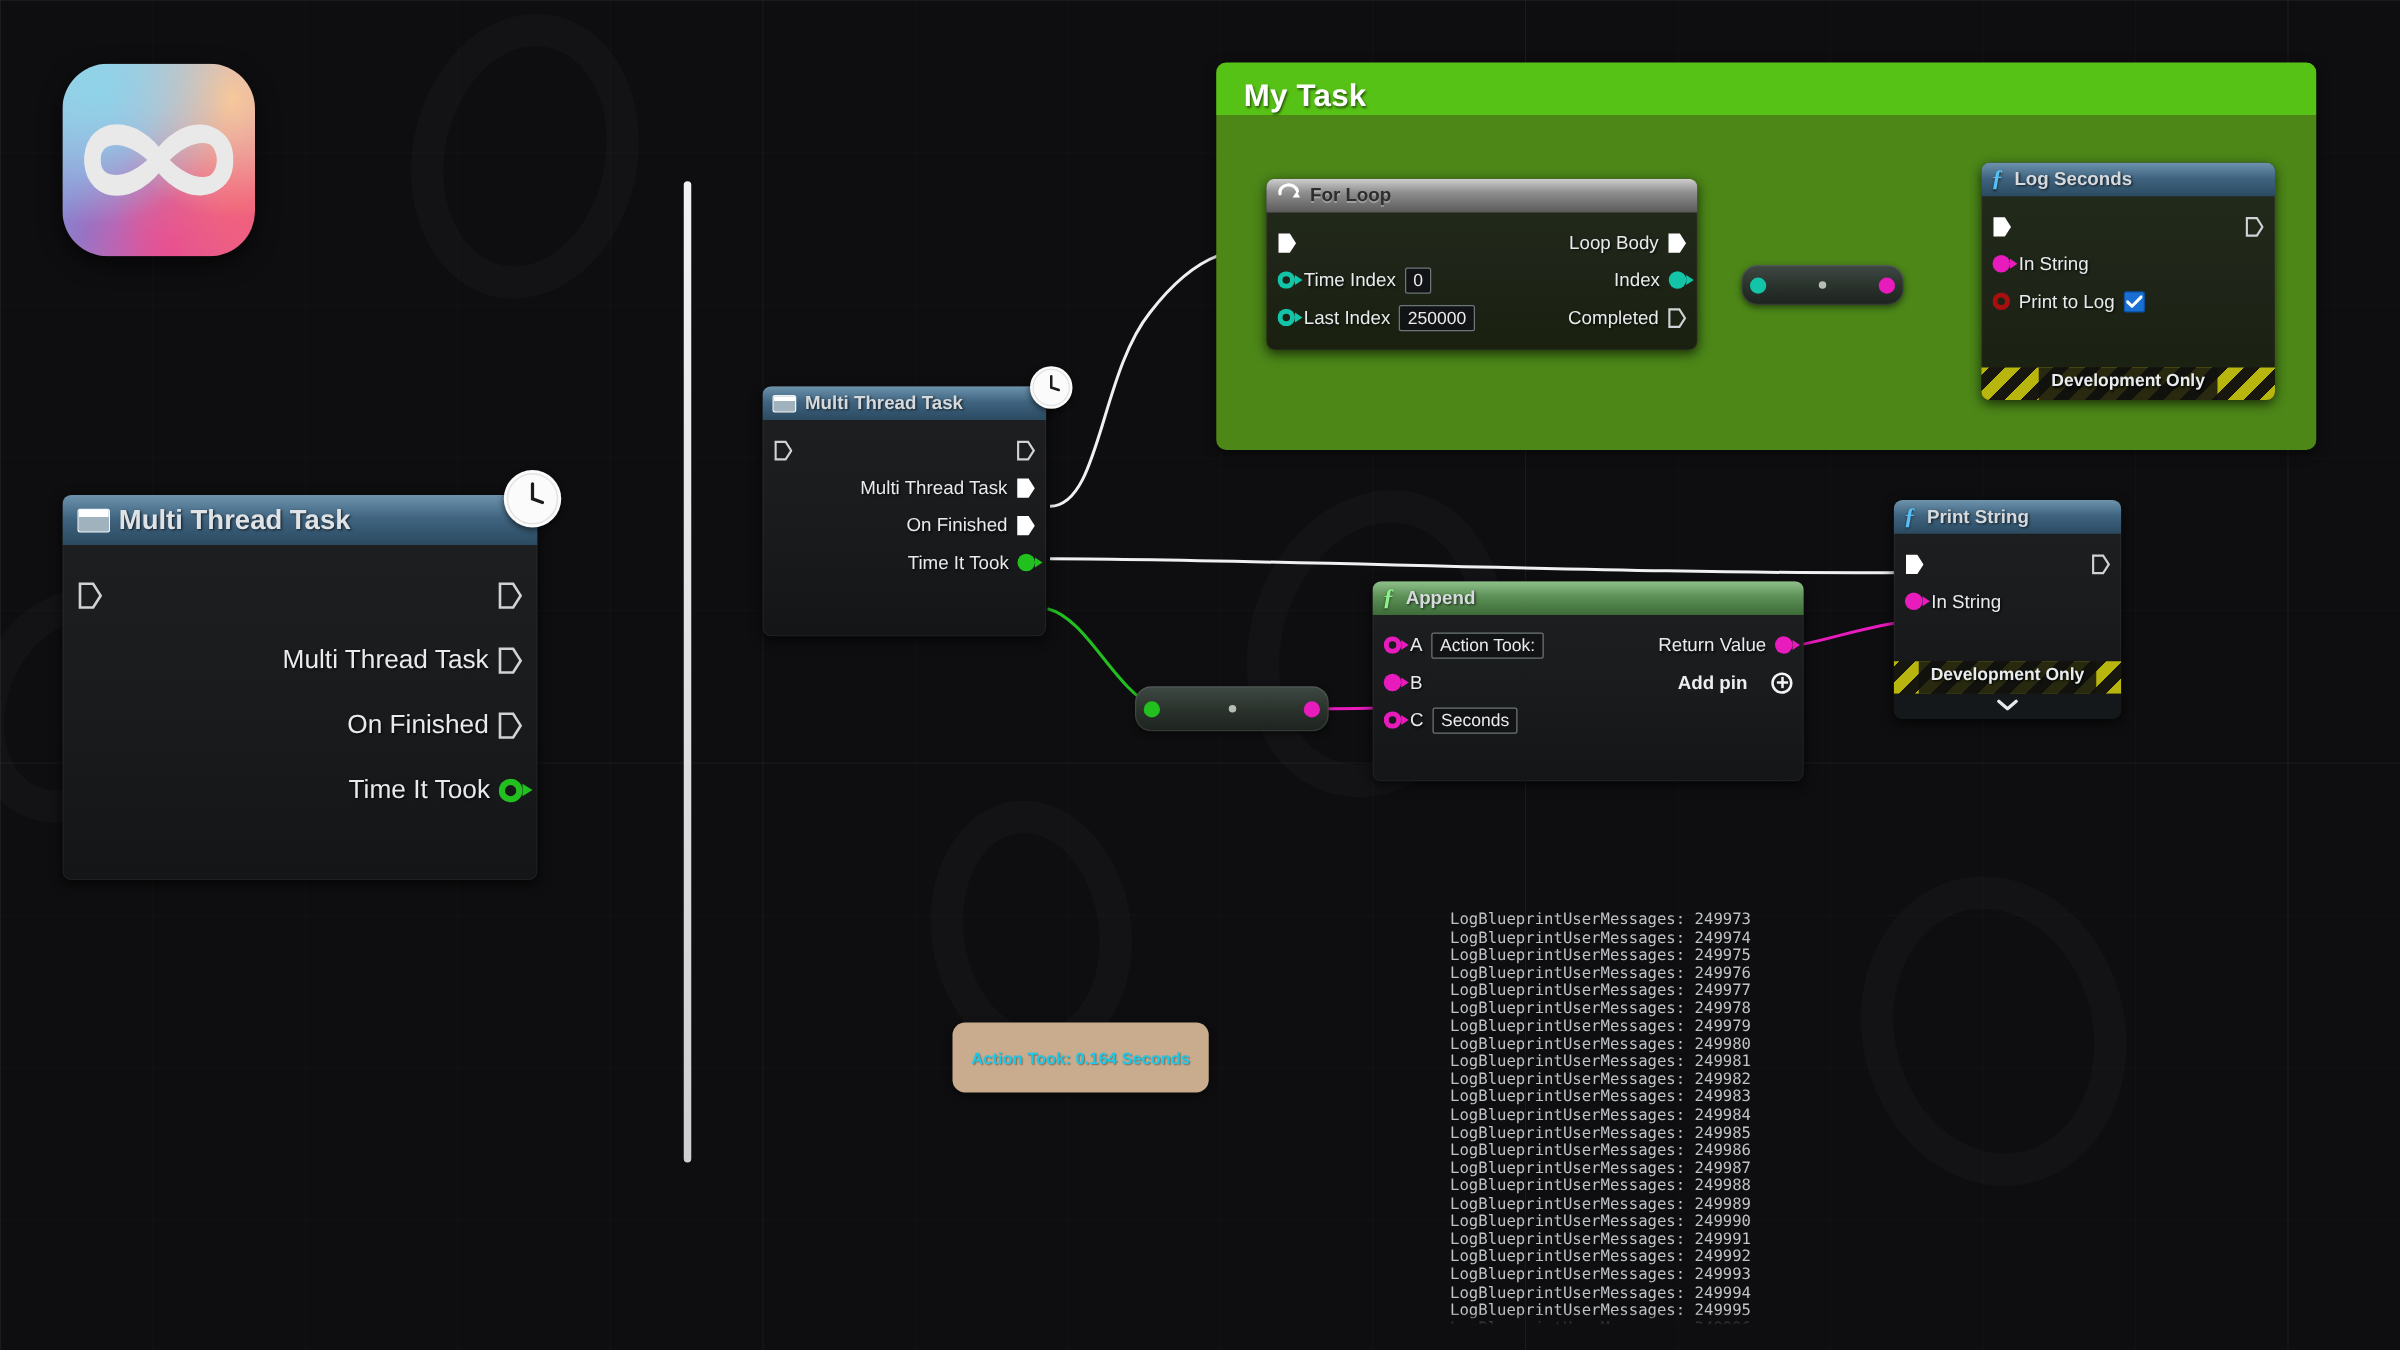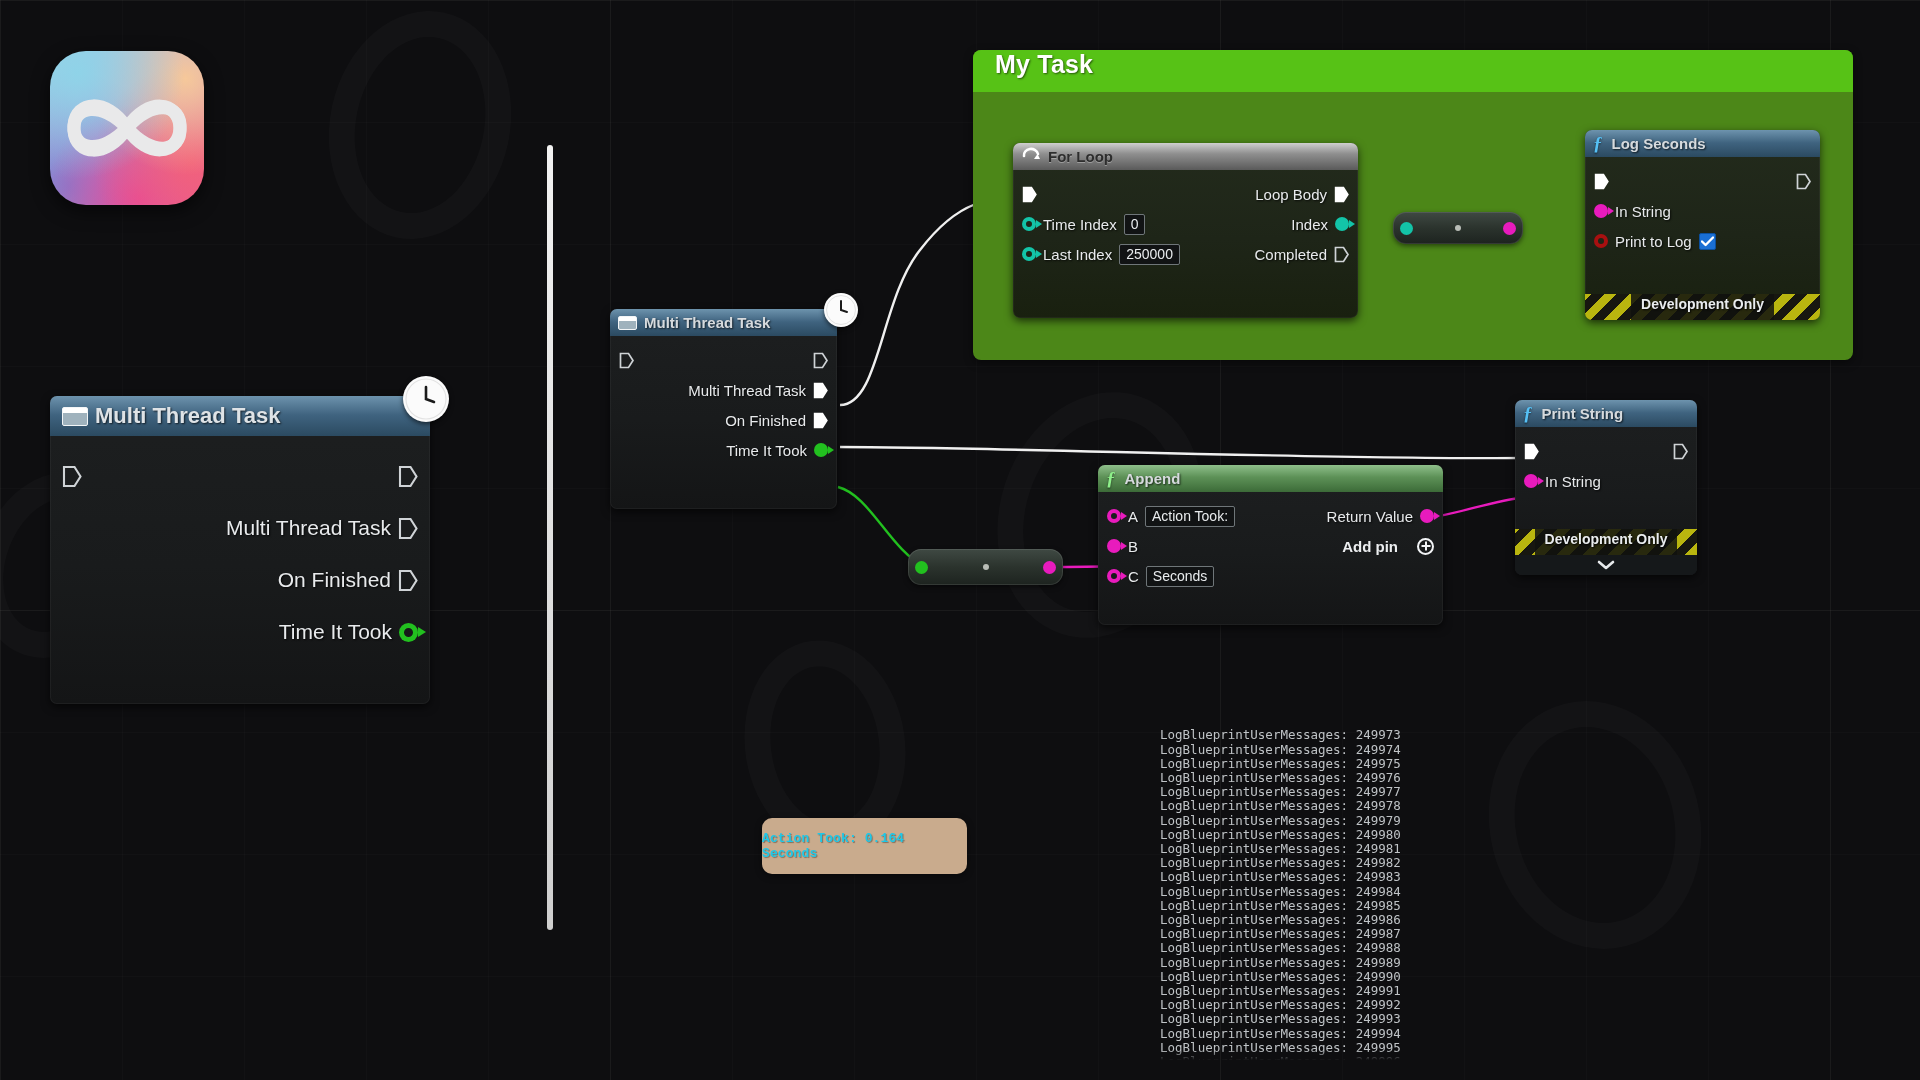--- a/index.html
+++ b/index.html
@@ -58,21 +58,21 @@
   .comment-box {
     position: absolute;
     background: #4c8718;
     border-radius: 8px;
     box-shadow: 0 3px 10px rgba(0,0,0,.45);
     overflow: hidden;
   }
   .comment-title-bar {
     height: 42px;
     background: #57c216;
-    display: flex; align-items: flex-start;
+    display: flex; align-items: flex-end;
     padding-left: 22px;
   }
   .comment-title {
     font-size: 25px; font-weight: bold; color: #ffffff;
     text-shadow: 1px 1px 2px rgba(0,0,0,.55);
     letter-spacing: .2px;
   }
   .comment-body { position: relative; width: 100%; height: 100%; }
 
   
@@ -240,21 +240,20 @@
   .reroute .mid { width: 6px; height: 6px; border-radius: 50%; background: #b9bdb7; }
   .rr-dot { width: 13px; height: 13px; border-radius: 50%; }
 
   
   #debug-msg {
     position: absolute;
     background: #c9ab8d;
     border-radius: 10px;
     display: flex; align-items: center; justify-content: center;
     box-shadow: 0 2px 7px rgba(0,0,0,.45);
-    font-family: Liberation Mono, monospace;
   }
   #debug-msg span {
     font-size: 13px; font-weight: bold;
     color: #1ec8e8;
     text-shadow: 1px 1px 1px rgba(0,0,0,.35);
     letter-spacing: .1px;
   }
 
   
   #log-panel {
@@ -315,21 +314,21 @@
     <path d="M 1418 518 C 1450 518, 1490 500, 1528 497" stroke="#e81bbd" stroke-width="2.4" fill="none"></path>
   </svg>
 
   <div class="comment-box" style="left:973px; top:50px; width:880px; height:310px;">
     <div class="comment-title-bar">
       <span class="comment-title">My Task</span>
     </div>
     <div class="comment-body"></div>
   </div>
 
-  <div class="node in-comment" style="left:1013px; top:143px; width:345px; height:175px;">
+  <div class="node in-comment" style="left:1013px; top:143px; width:345px; height:137px;">
     <div class="node-head hd-gray">
       <span class="ico-loop">
         <svg width="20" height="16" viewBox="0 0 20 16">
           <path d="M3 9 A7 6 0 1 1 17 7" fill="none" stroke="#ffffff" stroke-width="2.6" stroke-linecap="round"></path>
           <path d="M13 12 L19 12 L16.5 7 Z" fill="#ffffff"></path>
         </svg>
       </span>
       <span class="node-title">For Loop</span>
     </div>
     <div class="node-body">

